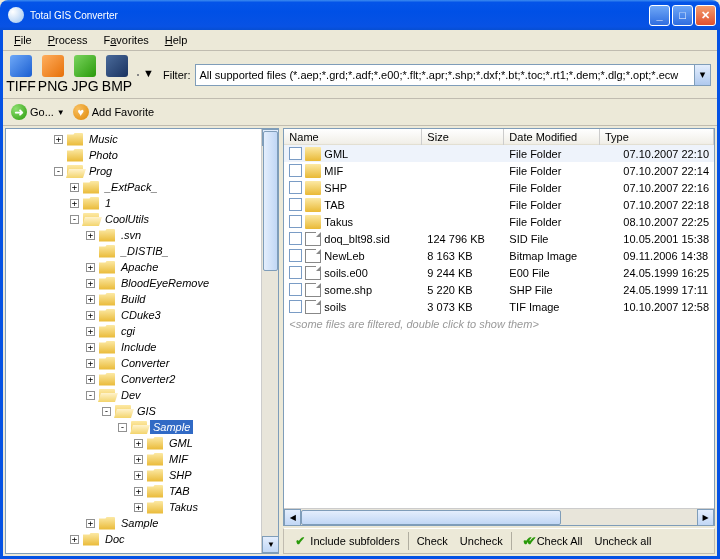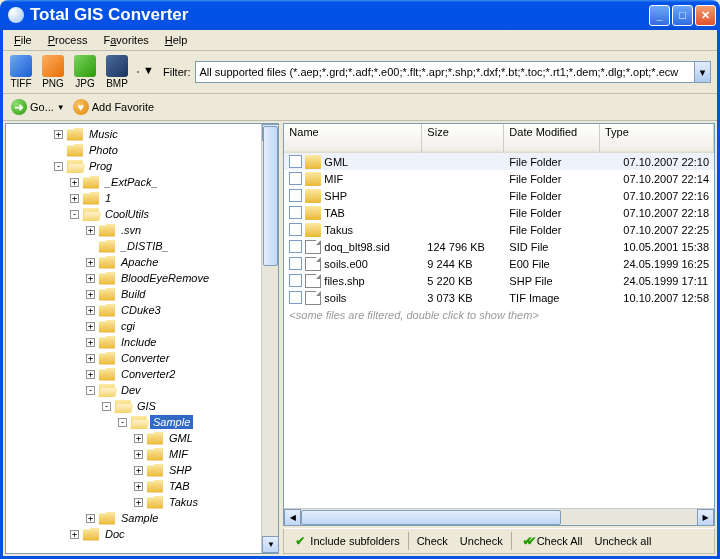--- a/index.html
+++ b/index.html
@@ -1,35 +1,35 @@
 <!DOCTYPE html>
 <html><head>
 <meta charset="utf-8">
 <style>
 * { box-sizing: border-box; margin: 0; padding: 0; font-family: Tahoma, sans-serif; font-size: 11px; }
 body { background: #ece9d8; overflow: hidden; width: 720px; height: 559px; }
 
 .titlebar { height: 30px; background: linear-gradient(to bottom, #3c8cf0 0%, #0454e8 8%, #0050e6 40%, #0852e4 88%, #064ed3 100%); display: flex; align-items: center; padding: 0 4px; border-radius: 8px 8px 0 0; }
 .titlebar .app-icon { width: 16px; height: 16px; background: radial-gradient(circle at 30% 30%, #fff, #9cc4f0); border-radius: 50%; margin: 0 4px; }
-.titlebar .title { color: #fff; font-weight: bold; font-size: 17px; flex: 1; padding-left: 2px; }
+.titlebar .title { color: #fff; font-weight: normal; font-size: 10px; flex: 1; padding-left: 2px; }
 .titlebar .winbtns { display: flex; gap: 2px; }
 .titlebar .winbtn { width: 21px; height: 21px; border-radius: 3px; border: 1px solid #fff; display: flex; align-items: center; justify-content: center; color: #fff; font-weight: bold; font-size: 11px; cursor: pointer; }
 .titlebar .winbtn.min, .titlebar .winbtn.max { background: linear-gradient(to bottom, #6fa8f7, #2f6de0); }
 .titlebar .winbtn.close { background: linear-gradient(to bottom, #f49d6e, #e0502f); }
 
 .window-body { border: 3px solid #0452e4; border-top: none; height: 529px; background: #ece9d8; display: flex; flex-direction: column; }
 
 .menubar { background: #ece9d8; padding: 2px 4px; display: flex; gap: 2px; border-bottom: 1px solid #c0bcb0; }
 .menubar .menu-item { padding: 2px 7px; cursor: pointer; }
 .menubar .menu-item .ul { text-decoration: underline; }
 
 .toolbar1 { display: flex; align-items: center; background: #ece9d8; border-bottom: 1px solid #c0bcb0; padding: 2px; }
 .fmt-btn { width: 32px; display: flex; flex-direction: column; align-items: center; cursor: pointer; padding: 2px 1px; gap:1px; }
 .fmt-btn .ico { width: 22px; height: 22px; border-radius: 3px; }
-.fmt-btn .lbl { font-size: 10px; }
+.fmt-btn .lbl { font-size: 14px; }
 .ico.tiff { background: linear-gradient(135deg,#6ea8f7,#1a5ed1); }
 .ico.png { background: linear-gradient(135deg,#ffae5e,#e67008); }
 .ico.jpg { background: linear-gradient(135deg,#7ad45e,#2a9a0a); }
 .ico.bmp { background: linear-gradient(135deg,#4a6a9a,#1a3360); }
 .tb-sep { width: 6px; height: 30px; background: radial-gradient(circle at 3px 15px, #888 1px, transparent 1.5px); margin: 0 2px; }
 .filter-row { display: flex; align-items: center; gap: 4px; flex: 1; padding-right: 4px; }
 .filter-box { flex: 1; height: 22px; background: #fff; border: 1px solid #7f9db9; padding: 2px 4px; display: flex; align-items: center; overflow: hidden; white-space: nowrap; position: relative; }
 .filter-box .dd { position:absolute; right:0; width:16px;height:20px;background:linear-gradient(#e4eefd,#afc9ee);border-left:1px solid #7f9db9;display:flex;align-items:center;justify-content:center; }
 
 .toolbar2 { display: flex; align-items: center; background: #ece9d8; border-bottom: 1px solid #c0bcb0; padding: 3px 6px; gap: 4px; }
@@ -54,21 +54,21 @@
 .folder.closed { background:linear-gradient(#fce9a4,#e9b935);border-radius:1px 1px 0 0;clip-path:polygon(0 15%,40% 15%,50% 0,100% 0,100% 100%,0 100%); }
 .folder.open { background:linear-gradient(#fde9a4,#edc245);border-radius:1px;position:relative; }
 .folder.open::after{content:'';position:absolute;left:-1px;bottom:0;width:17px;height:9px;background:linear-gradient(#fff3cc,#f3d46c);transform:skewX(-18deg);transform-origin:bottom left;}
 .node-label { padding:1px 3px;font-style:italic; }
 .node-label.selected { background:#316ac5;color:#fff; }
 
 .splitter { width:4px;background:#ece9d8;cursor:ew-resize; }
 
 .right-pane { flex:1; display:flex; flex-direction:column; margin:2px 2px 2px 0; }
 .list-pane { flex:1; background:#fff; border:1px solid #7f9db9; display:flex;flex-direction:column; overflow:hidden; }
-.list-header { display:flex; background:linear-gradient(#fff,#f1efe8 90%,#dcd8c8); height:29px; }
+.list-header { display:flex; background:linear-gradient(#fff,#f1efe8 90%,#dcd8c8); height:16px; }
 .list-header .col { border-right:1px solid #ccc;padding:2px 5px;cursor:pointer;overflow:hidden;white-space:nowrap; }
 .col-name{width:138px}.col-size{width:82px}.col-type{width:114px}.col-date{flex:1}
 
 .list-body { flex:1; overflow:auto; }
 .row { display:flex;align-items:center;height:17px; }
 .row.sel { background:#eef3fb; }
 .cell { padding:1px 5px;overflow:hidden;white-space:nowrap; }
 .cell.c-name{width:138px;display:flex;align-items:center;gap:3px;}
 .cell.c-size{width:82px}.cell.c-type{width:114px}.cell.c-date{flex:1}
 .chk { width:13px;height:13px;border:1px solid #7a9cc5;background:#fff;flex-shrink:0; }
@@ -370,47 +370,57 @@
               <div class="cell c-date">07.10.2007 22:18</div>
             </div>
             <div class="row">
               <div class="cell c-name">
                 <span class="chk"></span>
                 <span class="fico folder-i"></span>
                 <span>Takus</span>
               </div>
               <div class="cell c-size"></div>
               <div class="cell c-type">File Folder</div>
-              <div class="cell c-date">07.10.2007 22:25</div>
+              <div class="cell c-date">08.10.2007 22:25</div>
             </div>
             <div class="row">
               <div class="cell c-name">
                 <span class="chk"></span>
                 <span class="fico file-i"></span>
                 <span>doq_blt98.sid</span>
               </div>
               <div class="cell c-size">124 796 KB</div>
               <div class="cell c-type">SID File</div>
               <div class="cell c-date">10.05.2001 15:38</div>
             </div>
             <div class="row">
               <div class="cell c-name">
                 <span class="chk"></span>
                 <span class="fico file-i"></span>
+                <span>NewLeb</span>
+              </div>
+              <div class="cell c-size">8 163 KB</div>
+              <div class="cell c-type">Bitmap Image</div>
+              <div class="cell c-date">09.11.2006 14:38</div>
+            </div>
+            <div class="row">
+              <div class="cell c-name">
+                <span class="chk"></span>
+                <span class="fico file-i"></span>
                 <span>soils.e00</span>
               </div>
               <div class="cell c-size">9 244 KB</div>
               <div class="cell c-type">E00 File</div>
               <div class="cell c-date">24.05.1999 16:25</div>
             </div>
             <div class="row">
               <div class="cell c-name">
                 <span class="chk"></span>
                 <span class="fico file-i"></span>
-                <span>files.shp</span>
+                <span>some.shp</span>
               </div>
               <div class="cell c-size">5 220 KB</div>
               <div class="cell c-type">SHP File</div>
               <div class="cell c-date">24.05.1999 17:11</div>
             </div>
             <div class="row">
               <div class="cell c-name">
                 <span class="chk"></span>
                 <span class="fico file-i"></span>
                 <span>soils</span>

